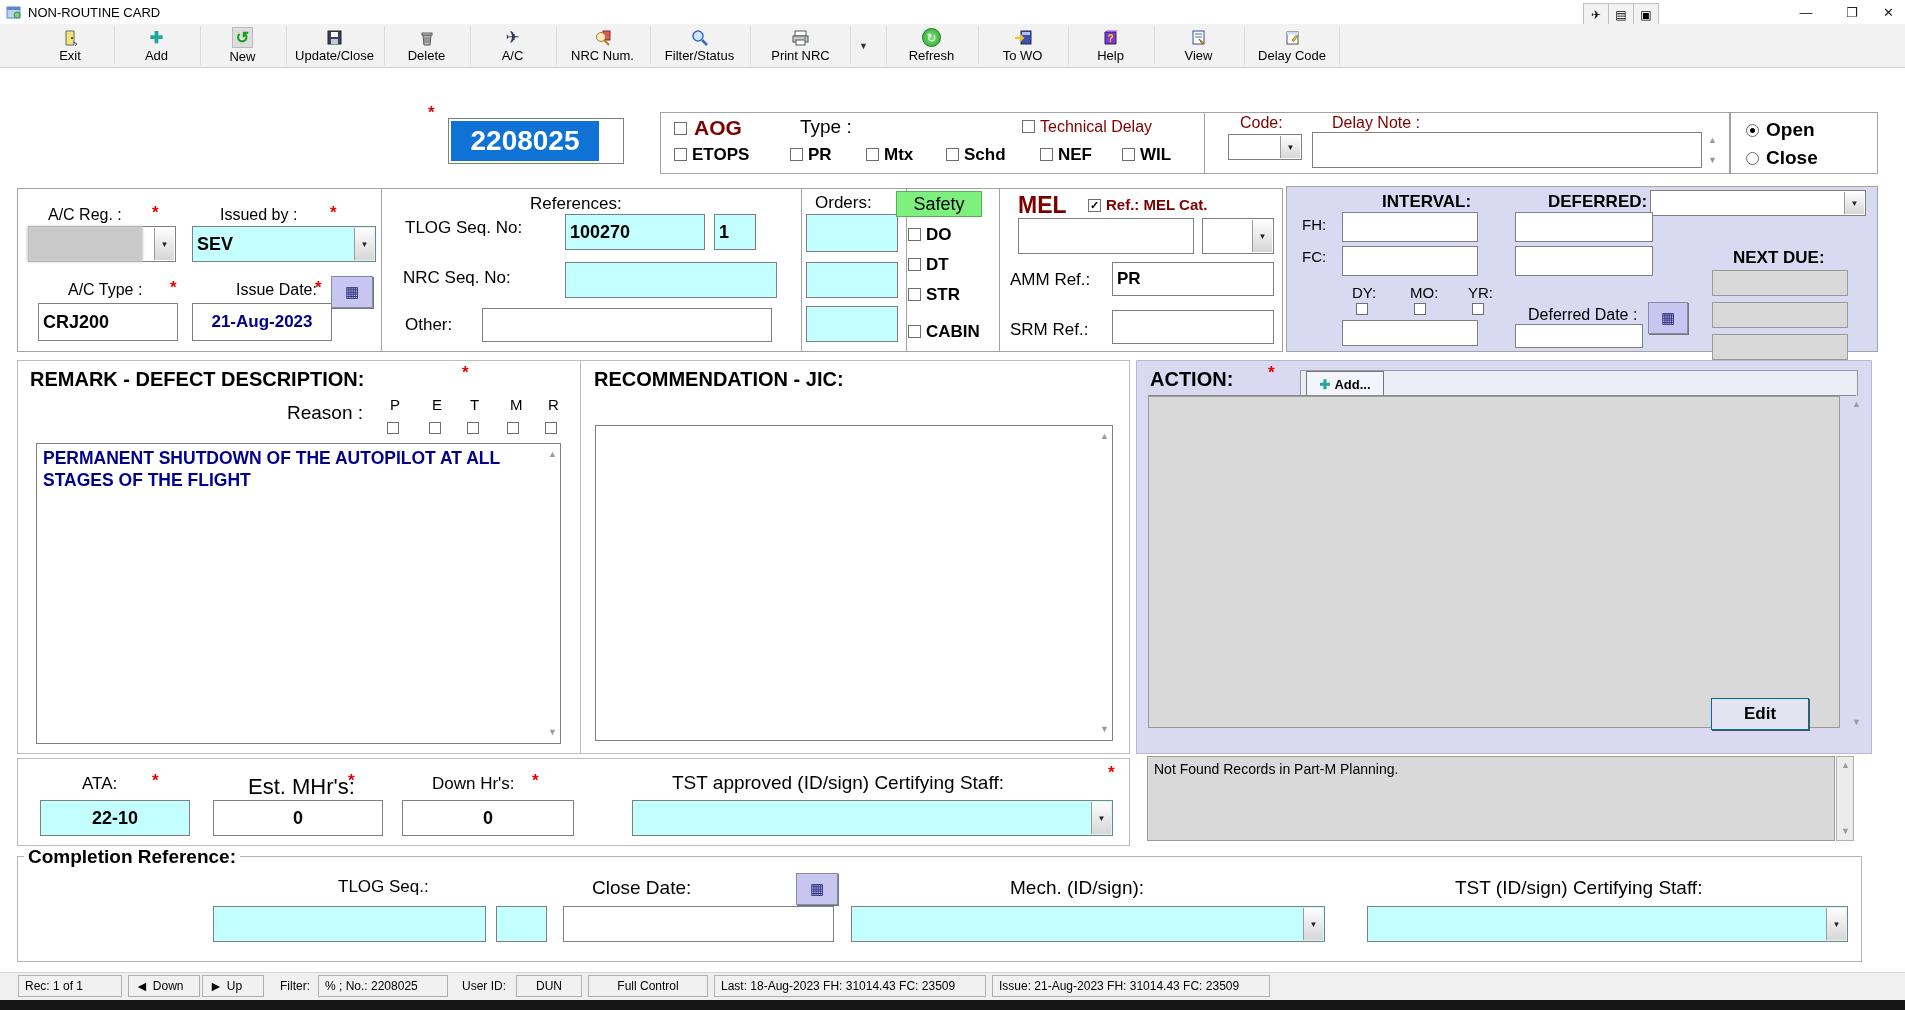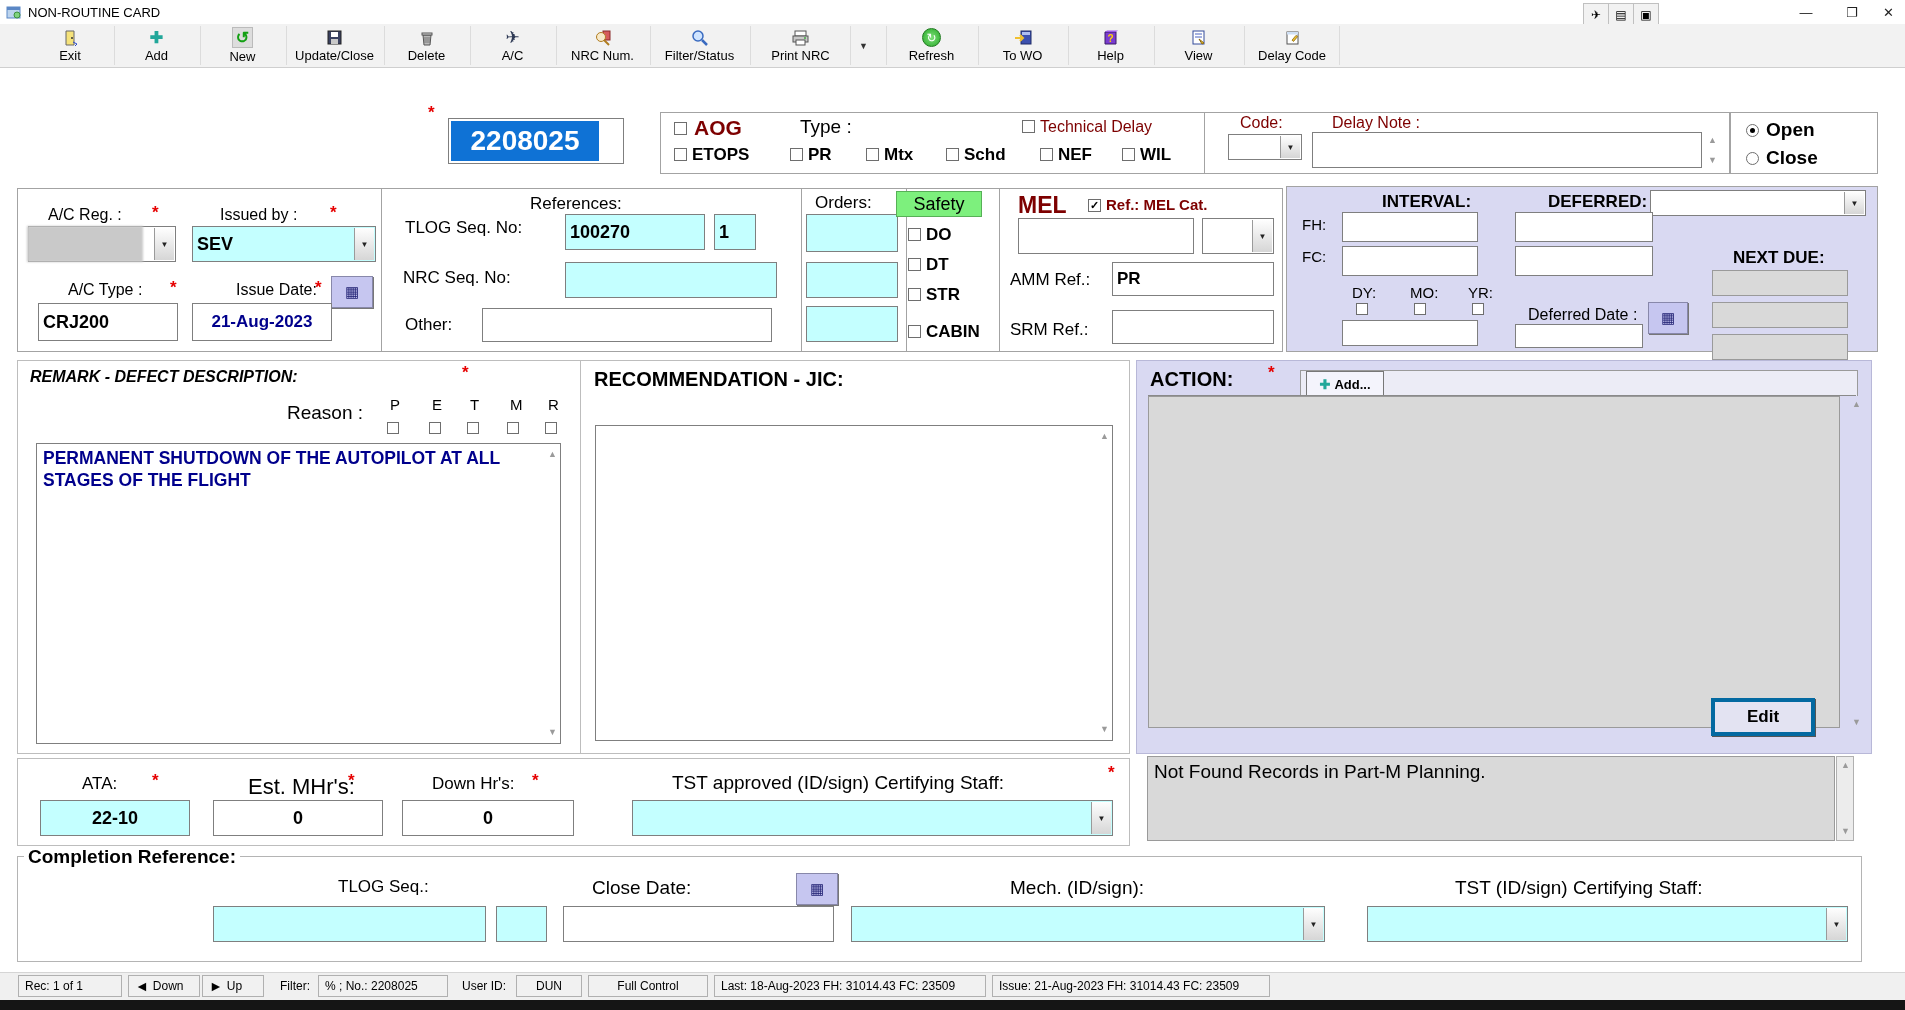--- a/index.html
+++ b/index.html
@@ -363,21 +363,21 @@
       <div class="inner"></div>
     </div>
   <div class="fld gray" style="left:1712px;top:334px;width:136px;height:26px;border-color:#9a9a9a;">
       <div class="inner"></div>
     </div>
 
   <div class="box" style="left:17px;top:360px;width:1113px;height:394px;border-color:#bdbdbd;">
     <div class="abs" style="left:562px;top:0;width:1px;height:392px;background:#bdbdbd;"></div>
   </div>
 
-  <span class="abs b" style="left:30px;top:368px;font-size:16px;font-style:italic;">REMARK - DEFECT DESCRIPTION:</span>
+  <span class="abs b" style="left:30px;top:368px;font-size:20px;">REMARK - DEFECT DESCRIPTION:</span>
   <span class="ast abs" style="left:462px;top:364px;">*</span>
   <span class="lbl" style="left:287px;top:402px;font-size:19px;">Reason :</span>
   <span class="lbl" style="left:390px;top:396px;font-size:15px;">P</span>
   <span class="lbl" style="left:432px;top:396px;font-size:15px;">E</span>
   <span class="lbl" style="left:470px;top:396px;font-size:15px;">T</span>
   <span class="lbl" style="left:510px;top:396px;font-size:15px;">M</span>
   <span class="lbl" style="left:548px;top:396px;font-size:15px;">R</span>
   <span class="cb" style="left:387px;top:422px;width:12px;height:12px;"></span>
   <span class="cb" style="left:429px;top:422px;width:12px;height:12px;"></span>
   <span class="cb" style="left:467px;top:422px;width:12px;height:12px;"></span>
@@ -403,21 +403,21 @@
   <div class="abs" style="left:1306px;top:371px;width:76px;height:24px;background:#f4f4fc;border:1px solid #777;display:flex;align-items:center;justify-content:center;gap:4px;font-size:13px;font-weight:bold;">
     <span style="color:#22a79a;font-size:13px;">✚</span>
     <span>Add...</span>
   </div>
   <div class="tabline" style="left:1148px;top:395px;width:708px;"></div>
   <div class="fld" style="left:1148px;top:396px;width:692px;height:332px;background:#d9d9d9;border-color:#9a9a9a;">
     <div class="abs" style="left:6px;top:4px;font-size:16px;"></div>
   </div>
   <span class="sarr" style="left:1852px;top:400px;">▲</span>
   <span class="sarr" style="left:1852px;top:718px;">▼</span>
-  <div class="abs" style="left:1711px;top:698px;width:96px;height:30px;background:#e3e3f2;border:4px solid #0369a1;box-shadow:1px 1px 0 #555;display:flex;align-items:center;justify-content:center;font-size:17px;font-weight:bold;">
+  <div class="abs" style="left:1711px;top:698px;width:96px;height:30px;background:#e3e3f2;border:1px solid #0369a1;box-shadow:1px 1px 0 #555;display:flex;align-items:center;justify-content:center;font-size:17px;font-weight:bold;">
     <span>Edit</span>
   </div>
 
   <div class="box" style="left:17px;top:758px;width:1113px;height:88px;border-color:#bdbdbd;"></div>
   <span class="lbl" style="left:82px;top:774px;font-size:17px;">ATA:</span>
   <span class="ast abs" style="left:152px;top:772px;">*</span>
   <div class="fld cyan center" style="left:40px;top:800px;width:150px;height:36px;">
       <div class="inner b">22-10</div>
     </div>
   <span class="lbl" style="left:248px;top:774px;font-size:22px;">Est. MHr's:</span>
@@ -431,21 +431,21 @@
       <div class="inner b">0</div>
     </div>
   <span class="lbl" style="left:672px;top:772px;font-size:19px;">TST approved (ID/sign) Certifying Staff:</span>
   <span class="ast abs" style="left:1108px;top:764px;">*</span>
   <div class="fld cyan" style="left:632px;top:800px;width:481px;height:36px;">
     <div class="inner"></div>
     <span class="arrowbtn">▼</span>
   </div>
 
   <div class="fld" style="left:1147px;top:756px;width:688px;height:85px;background:#d9d9d9;border-color:#9a9a9a;">
-    <div class="abs" style="left:6px;top:4px;font-size:19px;">Not Found Records in Part-M Planning.</div>
+    <div class="abs" style="left:6px;top:4px;font-size:14px;">Not Found Records in Part-M Planning.</div>
   </div>
   <div class="abs" style="left:1836px;top:756px;width:18px;height:85px;border:1px solid #b0b0b0;background:#ececec;box-sizing:border-box;">
     <span class="sarr" style="left:4px;top:4px;">▲</span>
     <span class="sarr" style="left:4px;bottom:4px;">▼</span>
   </div>
 
   <div class="abs" style="left:17px;top:856px;width:1845px;height:106px;border:1px solid #b4b4b4;box-sizing:border-box;"></div>
   <span class="abs b" style="left:24px;top:846px;font-size:19px;background:#fff;padding:0 4px;">Completion Reference:</span>
   <span class="lbl" style="left:338px;top:877px;font-size:17px;">TLOG Seq.:</span>
   <div class="fld cyan" style="left:213px;top:906px;width:273px;height:36px;">

